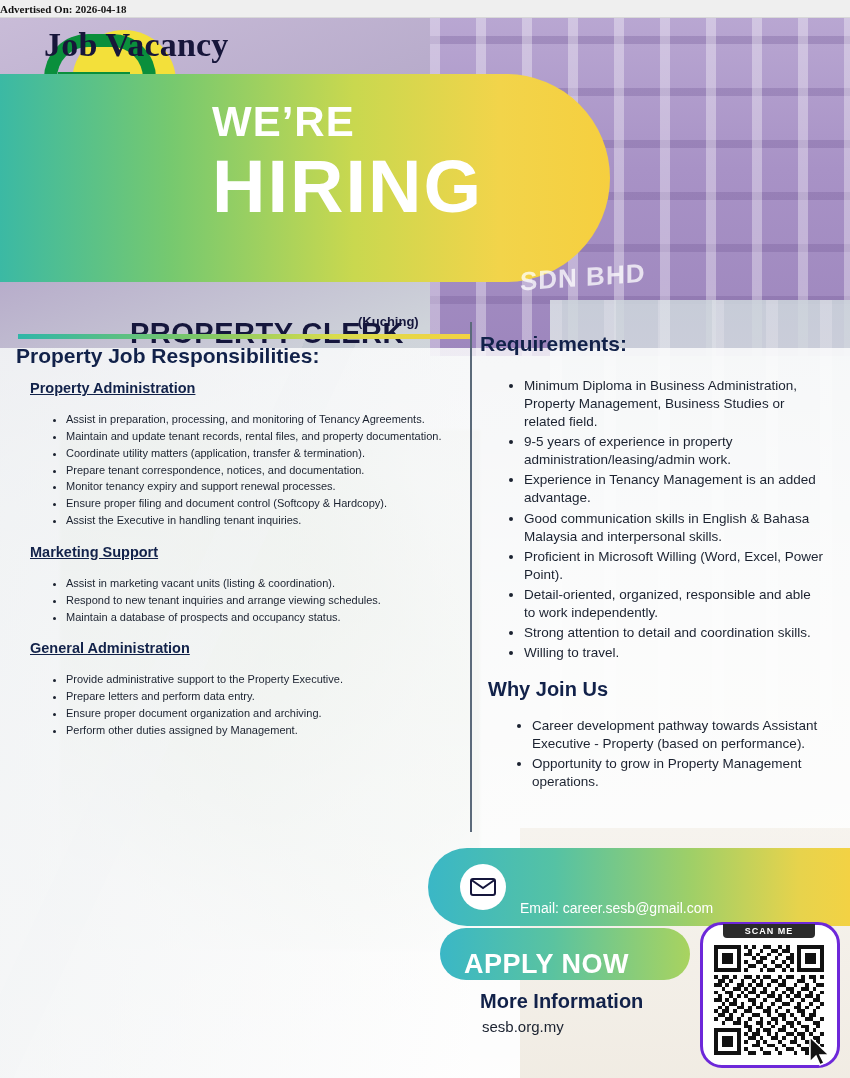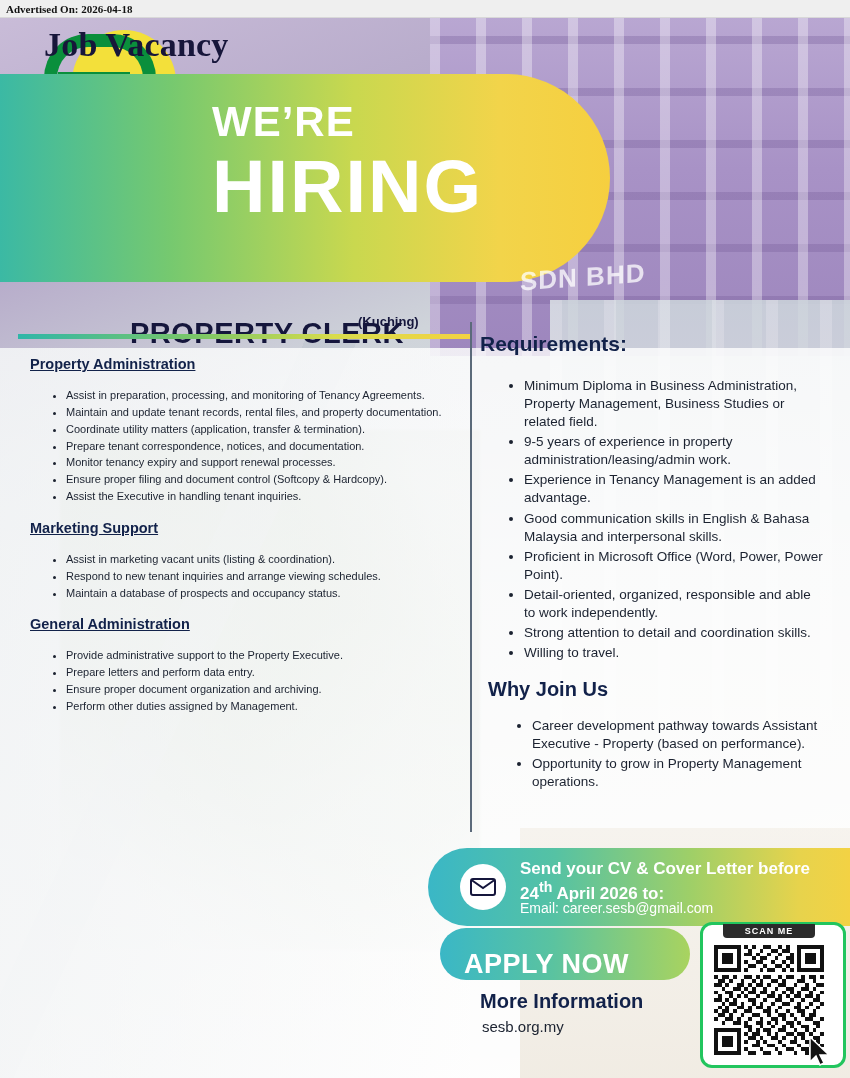--- a/index.html
+++ b/index.html
@@ -53,21 +53,21 @@
   .bg-bottom-right{
     position:absolute;right:0;bottom:0;width:330px;height:250px;
     background:linear-gradient(180deg, rgba(244,240,233,.75), rgba(240,235,226,.95));
   }
 
   
   .adv-bar{
     position:absolute;left:0;top:0;width:850px;height:18px;z-index:6;
     background:#efefef;border-bottom:1px solid #d8d8d8;
     font-size:11px;font-weight:bold;color:#111;
-    display:flex;align-items:center;padding-left:6px;box-sizing:border-box;
+    display:flex;align-items:center;box-sizing:border-box;
     font-family:"Liberation Serif", serif;
   }
 
   
   .job-vacancy{
     position:absolute;left:44px;top:26px;z-index:6;
     font-size:34px;font-weight:bold;color:#17163a;
     font-family:"Liberation Serif", serif;letter-spacing:.2px;
   }
   .hiring-band{
@@ -175,21 +175,21 @@
     font-size:20px;font-weight:bold;color:#12224a;
   }
   .more-url{
     position:absolute;left:482px;top:1018px;z-index:7;
     font-size:15px;color:#1b2230;
   }
 
   
   .qr-box{
     position:absolute;left:700px;top:922px;width:134px;height:140px;z-index:8;
-    background:#fff;border:3px solid #22c55e;border-radius:12px;padding-left:6px;
+    background:#fff;border:3px solid #6d28d9;border-radius:22px;
   }
   .scan-me{
     position:absolute;left:20px;top:-1px;width:92px;height:14px;background:#2b2b2b;
     color:#fff;font-size:9px;font-weight:bold;letter-spacing:1px;
     display:flex;align-items:center;justify-content:center;border-radius:0 0 4px 4px;
   }
   .qr-code{position:absolute;left:11px;top:20px;width:110px;height:110px;}
   .cursor{
     position:absolute;left:808px;top:1036px;z-index:9;
   }
@@ -231,20 +231,21 @@
 </div>
 
 <div class="sdn-bhd-watermark">SDN BHD</div>
 
 <div class="job-title">PROPERTY CLERK</div>
 <div class="job-loc">(Kuching)</div>
 <div class="title-rule"></div>
 <div class="vrule"></div>
 
 <div class="col-left">
+  <div class="h-resp">Property Job Responsibilities:</div>
 
   <div class="sub-h">Property Administration</div>
   <ul>
     <li>Assist in preparation, processing, and monitoring of Tenancy Agreements.</li>
     <li>Maintain and update tenant records, rental files, and property documentation.</li>
     <li>Coordinate utility matters (application, transfer &amp; termination).</li>
     <li>Prepare tenant correspondence, notices, and documentation.</li>
     <li>Monitor tenancy expiry and support renewal processes.</li>
     <li>Ensure proper filing and document control (Softcopy &amp; Hardcopy).</li>
     <li>Assist the Executive in handling tenant inquiries.</li>
@@ -266,42 +267,39 @@
   </ul>
 </div>
 
 <div class="col-right">
   <div class="h-req">Requirements:</div>
   <ul>
     <li>Minimum Diploma in Business Administration, Property Management, Business Studies or related field.</li>
     <li>9-5 years of experience in property administration/leasing/admin work.</li>
     <li>Experience in Tenancy Management is an added advantage.</li>
     <li>Good communication skills in English &amp; Bahasa Malaysia and interpersonal skills.</li>
-    <li>Proficient in Microsoft Office (Word, Power, Power Point).</li>
+    <li>Proficient in Microsoft Willing (Word, Excel, Power Point).</li>
     <li>Detail-oriented, organized, responsible and able to work independently.</li>
     <li>Strong attention to detail and coordination skills.</li>
     <li>Willing to travel.</li>
   </ul>
 
   <div class="h-why">Why Join Us</div>
   <ul class="why">
     <li>Career development pathway towards Assistant Executive - Property (based on performance).</li>
     <li>Opportunity to grow in Property Management operations.</li>
   </ul>
 </div>
 
 <div class="cv-band">
   <div class="cv-icon">
     <svg width="26" height="18" viewBox="0 0 26 18" aria-hidden="true">
       <rect x="1" y="1" width="24" height="16" rx="2" fill="none" stroke="#15163c" stroke-width="2"></rect>
       <path d="M1.5 2 L13 10 L24.5 2" fill="none" stroke="#15163c" stroke-width="2"></path>
     </svg>
-  </div>
-  <div class="cv-l1">
-    <span>Send your CV &amp; Cover Letter before 24</span><sup>th</sup><span> April 2026 to:</span>
   </div>
   <div class="cv-l2">Email: career.sesb@gmail.com</div>
 </div>
 
 <div class="apply-btn">
   <span>APPLY NOW</span>
 </div>
 
 <div class="more-info">More Information</div>
 <a class="more-url" href="#" style="text-decoration:none;color:#1b2230;text-align:center;">sesb.org.my</a>

